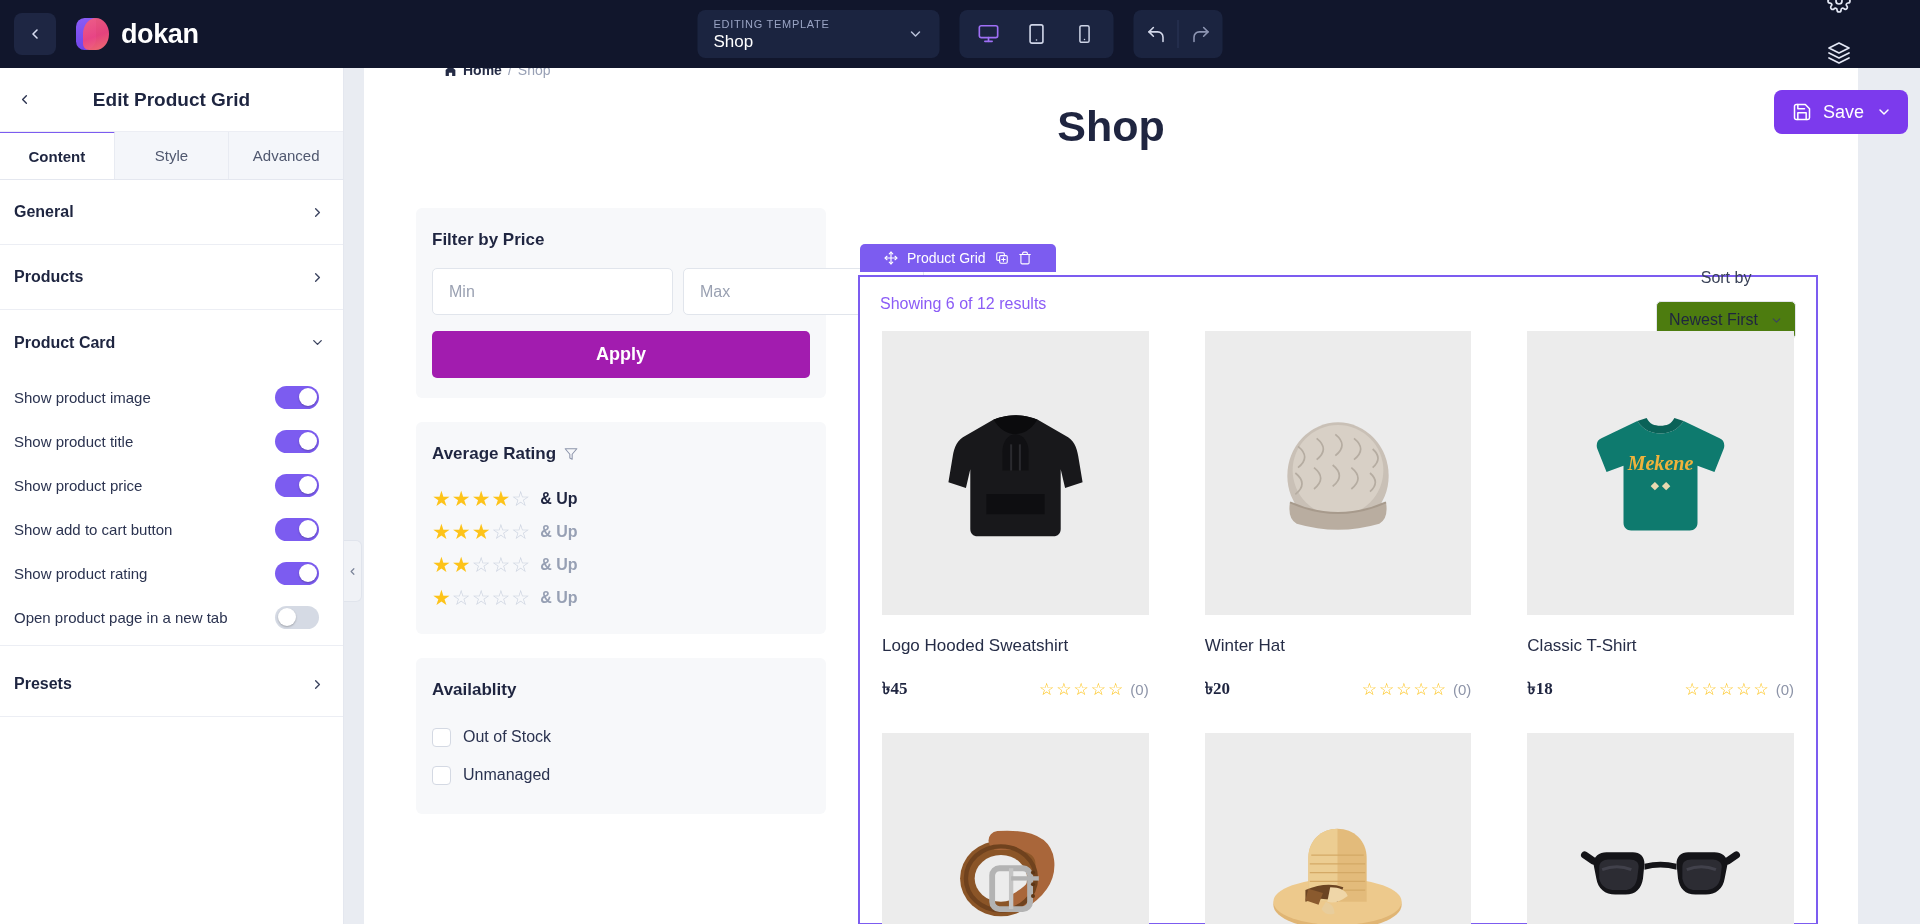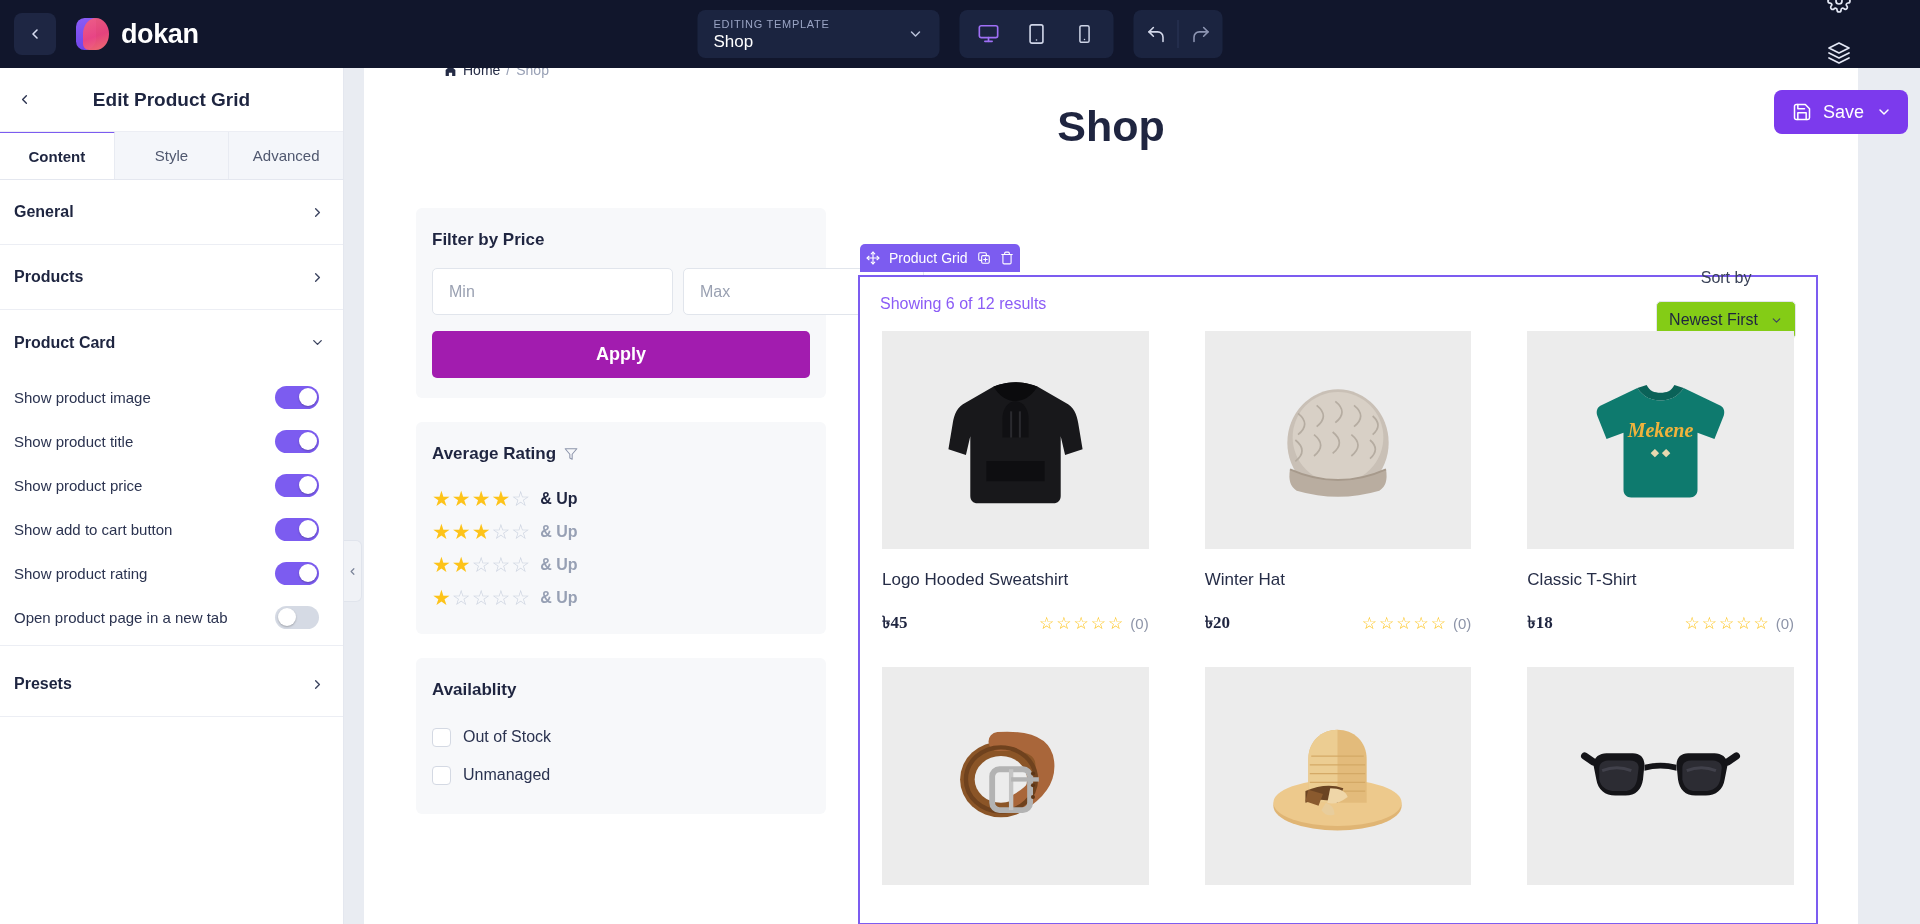--- a/index.html
+++ b/index.html
@@ -145,21 +145,21 @@
   }
   .page {
     position: absolute; top: 0; left: 20px;
     width: 1494px; height: 856px;
     background: #fff;
   }
   .breadcrumb {
     position: absolute; top: -6px; left: 80px;
     font-size: 14px; color: #98a0b5; display: flex; align-items: center; gap: 6px;
   }
-  .breadcrumb .home { color: #242b45; font-weight: 400; }
+  .breadcrumb .home { color: #242b45; font-weight: 700; }
   .shop-title {
     position: absolute; top: 34px; left: 0; width: 100%;
     text-align: center; font-size: 43px; font-weight: 700; color: #1f2540;
   }
 
   
   .filters { position: absolute; top: 140px; left: 52px; width: 410px; }
   .fcard { background: #f7f8fa; border-radius: 6px; padding: 22px 16px 20px; margin-bottom: 24px; }
   .fcard h4 { font-size: 17px; color: #1f2540; font-weight: 700; margin-bottom: 18px; display:flex; align-items:center; gap:8px;}
   .price-inputs { display: flex; gap: 10px; margin-bottom: 16px; }
@@ -188,43 +188,43 @@
   
   .widget {
     position: absolute; top: 207px; left: 494px;
     width: 960px; height: 650px;
     border: 2px solid #7c5cf0;
     background: #fff;
   }
   .widget-tag {
     position: absolute; top: -33px; left: 0;
     height: 28px; background: #7c5cf0; border-radius: 5px 5px 0 0;
-    display: flex; align-items: center; gap: 9px; padding: 0 6px;
+    display: flex; align-items: center; gap: 9px; padding: 0 24px;
     color: #fff; font-size: 14px;
   }
   .widget-tag .tico { display:flex; align-items:center; cursor:pointer; }
   .results-bar {
     height: 54px; display: flex; align-items: center; justify-content: space-between;
     padding: 0 20px;
   }
   .results-txt { font-size: 16px; color: #8b5cf6; }
   .sort-wrap { display: flex; align-items: center; gap: 14px; flex-direction: column; }
   .sort-lb { font-size: 16px; color: #3a4258; }
   .sort-sel {
-    height: 38px; border: 1px solid #e2e5ec; border-radius: 5px; background: #84cc16;
+    height: 38px; border: 1px solid #e2e5ec; border-radius: 5px; background: #4d7c0f;
     display: flex; align-items: center; gap: 12px; padding: 0 12px; cursor: pointer;
     font-size: 16px; color: #1f2540;
   }
   .grid {
     display: grid; grid-template-columns: repeat(3, 1fr);
     gap: 0 56px; padding: 0 22px;
   }
   .pcard { }
   .pimg {
-    height: 218px; background: #ececec; display: flex; align-items: center; justify-content: center;
+    height: 284px; background: #ececec; display: flex; align-items: center; justify-content: center;
   }
   .ptitle { font-size: 17px; color: #262d47; margin-top: 21px; }
   .pmeta { display: flex; align-items: center; justify-content: space-between; margin-top: 19px; }
   .pprice { font-size: 17px; font-weight: 700; color: #1f2540; font-family: Liberation Serif, serif; }
   .prate { display: flex; align-items: center; gap: 2px; }
   .prate .star { font-size: 17px; color: #fdc319; }
   .prate .cnt { font-size: 15px; color: #8d94a8; margin-left: 5px; }
   .row2 { margin-top: 30px; }
 
   

